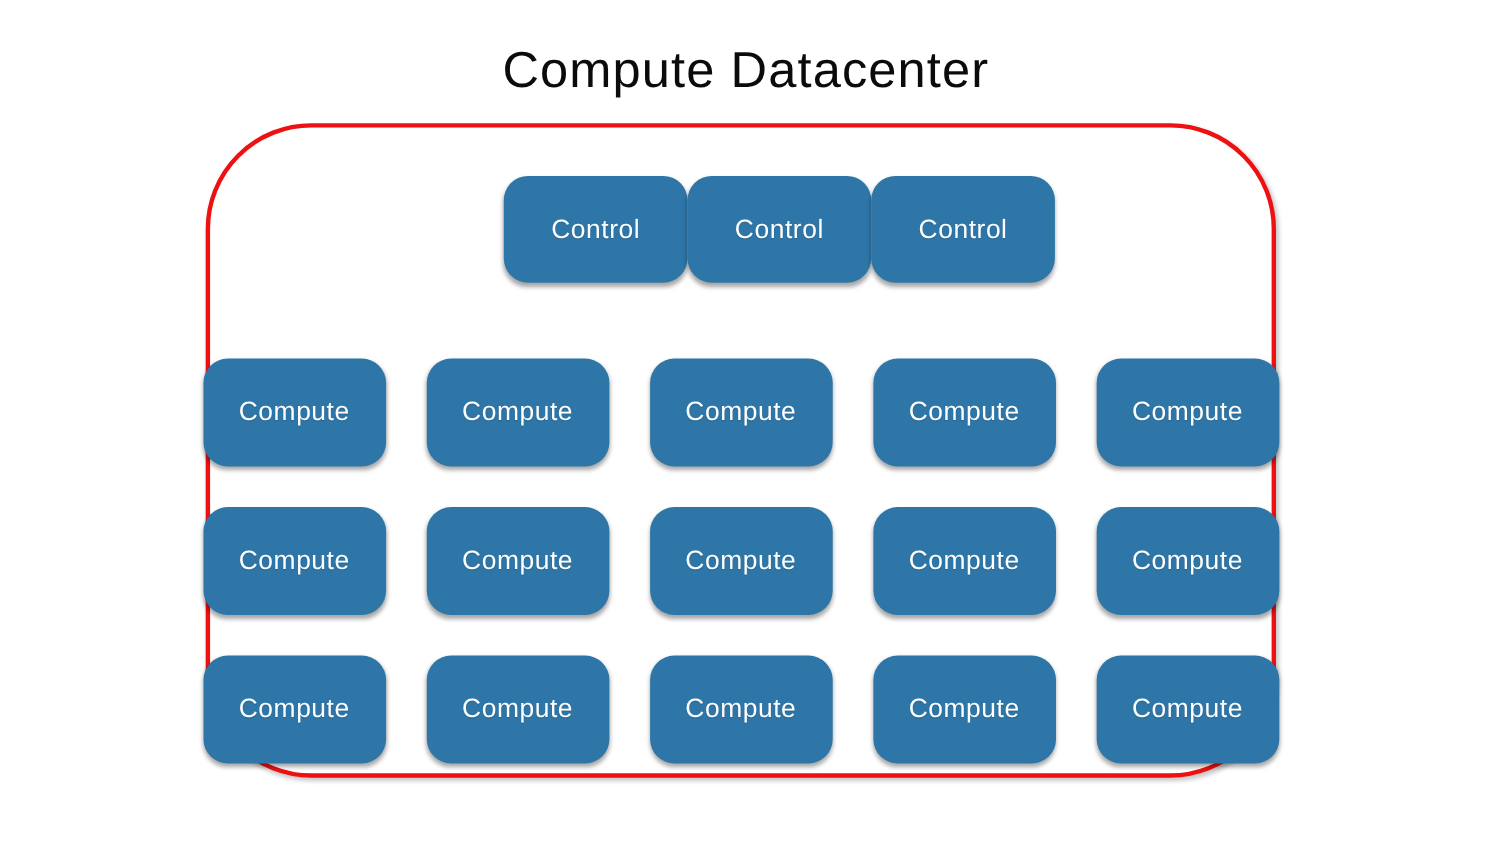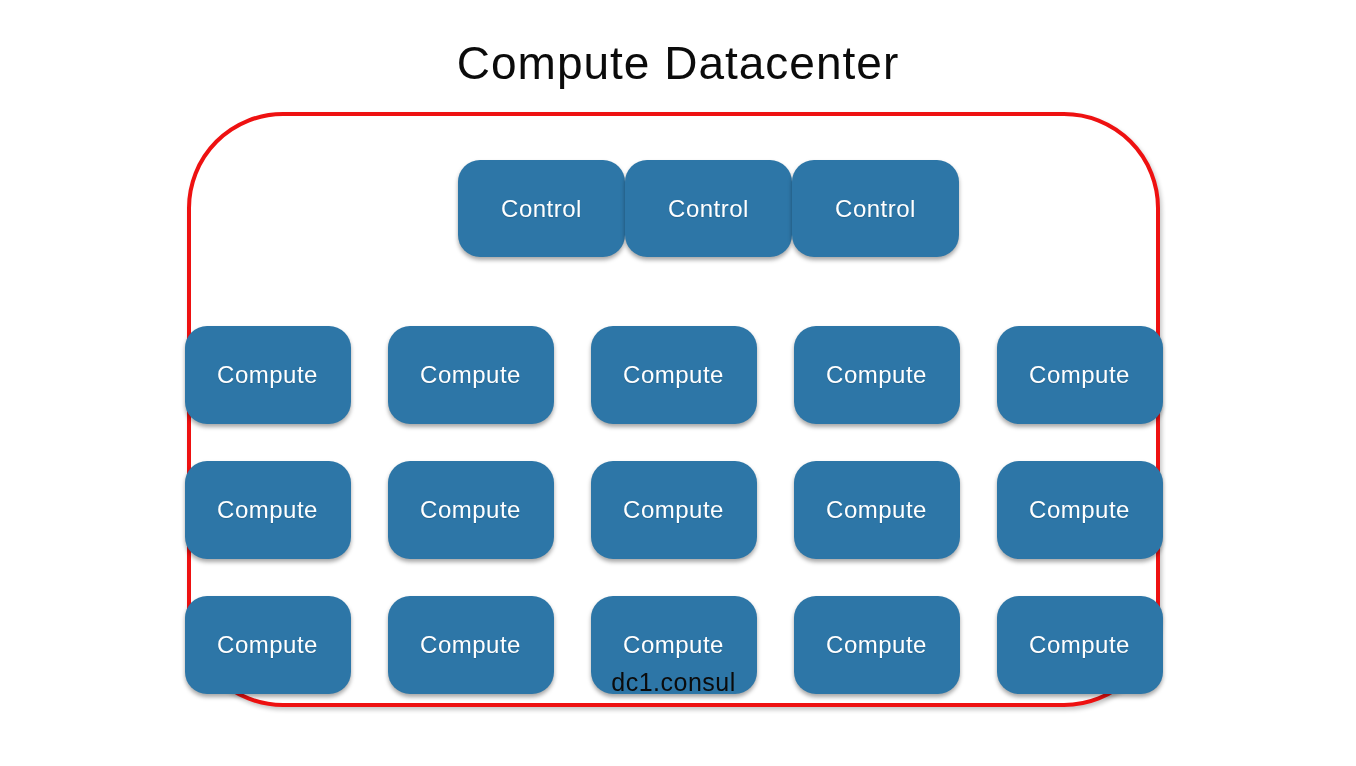--- a/index.html
+++ b/index.html
@@ -118,16 +118,15 @@
       <div class="node">Compute</div>
       <div class="node">Compute</div>
 
       <div class="node">Compute</div>
       <div class="node">Compute</div>
       <div class="node">Compute</div>
       <div class="node">Compute</div>
       <div class="node">Compute</div>
     </div>
 
-    <div class="cluster-label">dc1.consul</div>
 
   </div>
 </div>
 
 </body></html>

